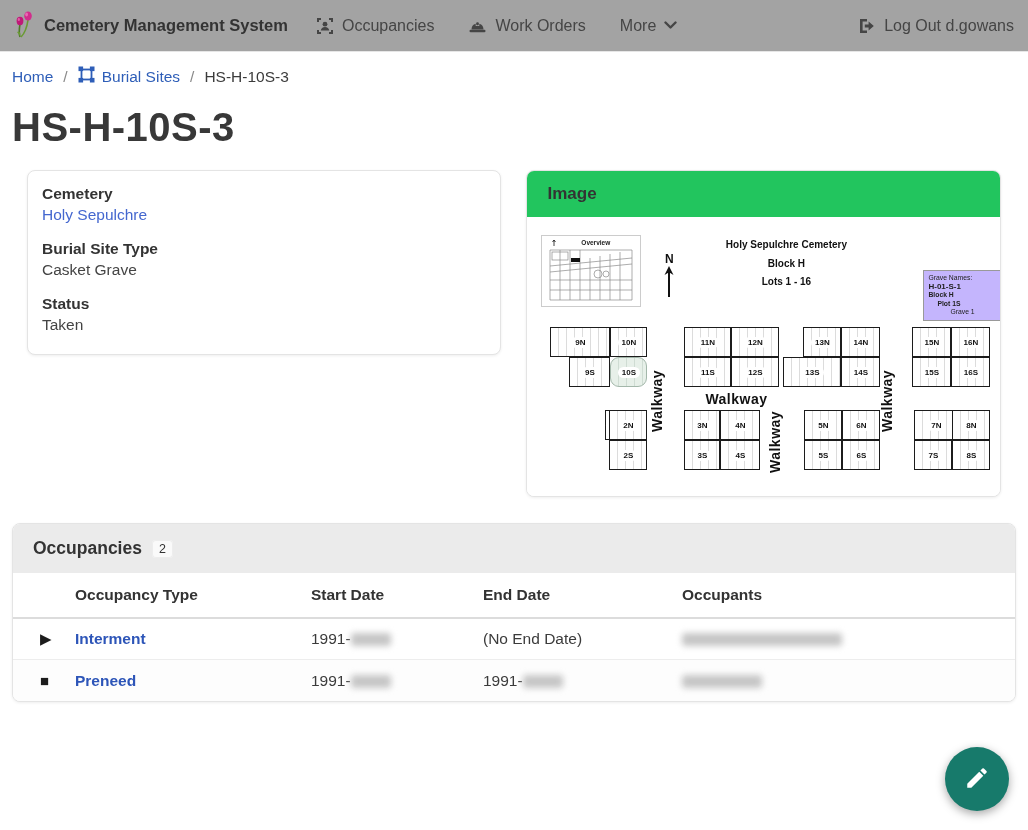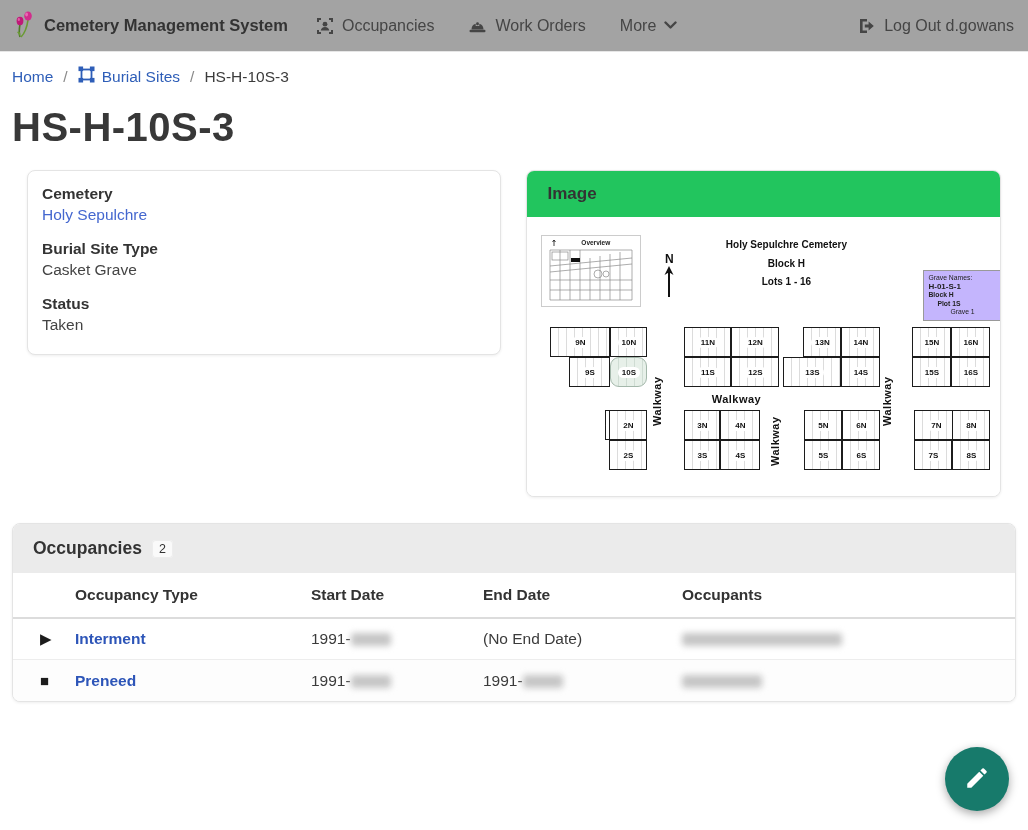--- a/index.html
+++ b/index.html
@@ -58,21 +58,21 @@
   .gn-box .b { font-weight:700; }
   .gn-box .i1 { padding-left:9px; } .gn-box .i2 { padding-left:22px; }
 
   .lot { position:absolute; border:1.6px solid #1c1c1c; background:
     repeating-linear-gradient(to right, transparent 0 7px, #dcdcdc 7px 8px), #fff;
     display:flex; align-items:center; justify-content:center; }
   .lot.hl { border:1.4px solid #a3b7aa; background:
     repeating-linear-gradient(to right, transparent 0 7px, #cfdcd3 7px 8px), #e7f0e9; }
   .lot-label { background:#fff; border-radius:8px; padding:0 4px; font-size:8px;
     font-weight:700; color:#111; line-height:11px; }
-  .walkway { position:absolute; font-size:11px; font-weight:700; color:#111;
+  .walkway { position:absolute; font-size:14px; font-weight:700; color:#111;
     letter-spacing:.5px; display:flex; align-items:center; justify-content:center; }
   .walkway.vert { writing-mode:vertical-rl; transform:rotate(180deg); }
 
   
   .occ-card { margin:26px 12px 0 12px; border:1px solid #e4e4e4; border-radius:8px;
     box-shadow:0 1px 3px rgba(0,0,0,.07); background:#fff; overflow:hidden; }
   .occ-header { background:#ebebeb; padding:14px 20px; display:flex; align-items:center; gap:10px; }
   .occ-title { font-size:17.5px; font-weight:700; color:#333; }
   .badge { background:#fafafa; border-radius:4px; font-size:12.5px; color:#333;
     padding:2px 7px; box-shadow:0 0 0 1px #ededed inset; }

